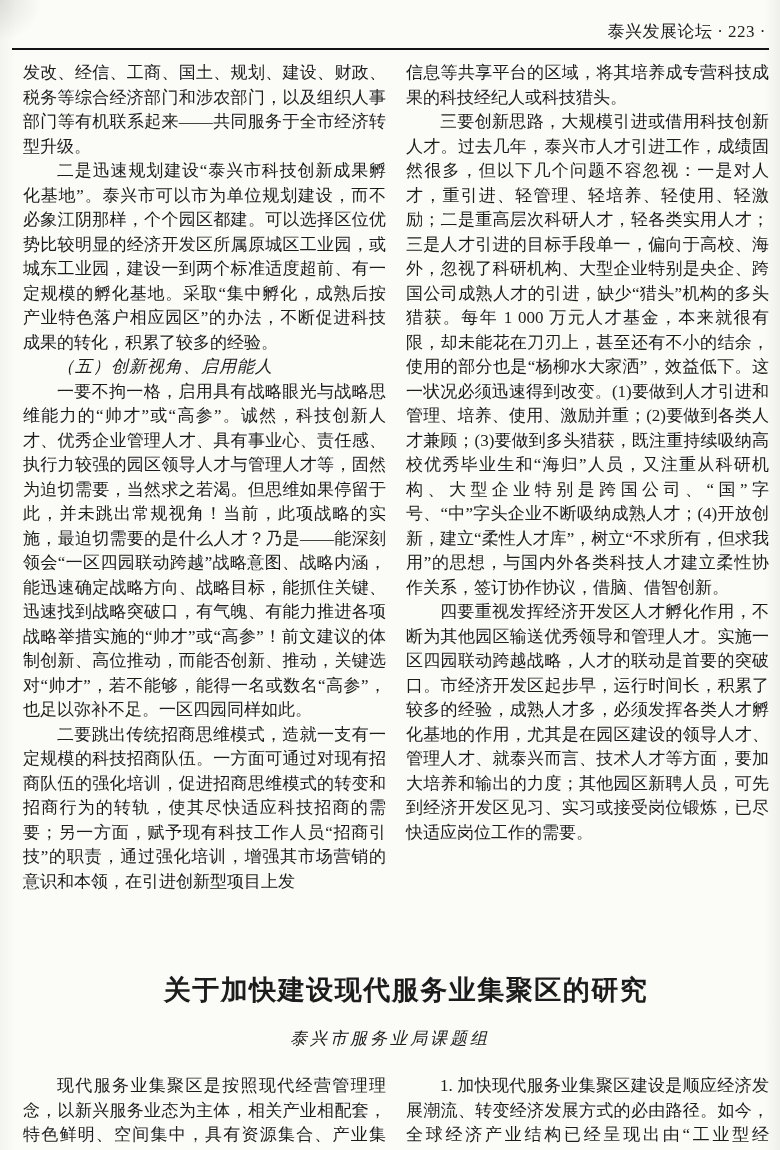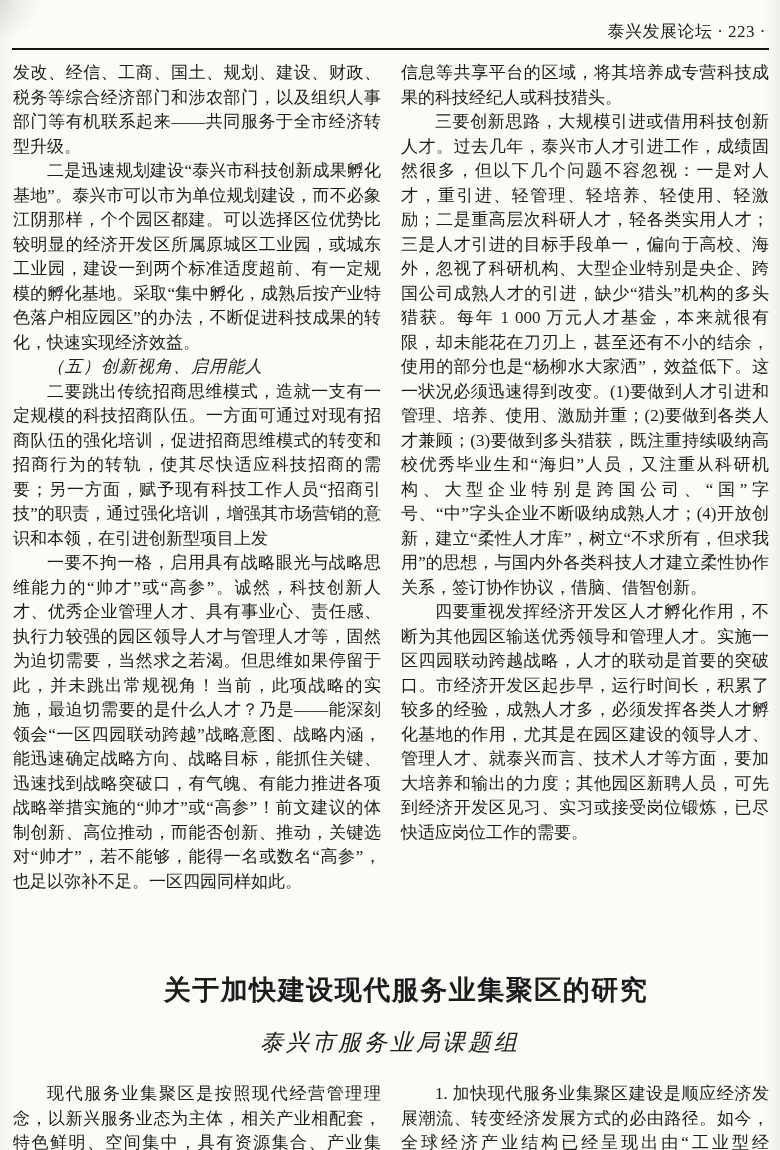--- a/index.html
+++ b/index.html
@@ -23,21 +23,21 @@
   }
   .header .pgnum { font-family: "Liberation Serif", "DejaVu Serif", serif; }
   .rule {
     margin: 0 11px 0 12px;
     border-bottom: 2.5px solid #141414;
   }
 
   .columns {
     display: flex;
     gap: 20px;
-    padding: 0 11px 0 13px;
+    padding: 0 11px 0 23px;
     margin-top: 11px;
   }
   .columns.first { min-height: 688px; }
   .col { flex: 1; }
 
   p {
     margin: 0;
     font-size: 17px;
     line-height: 24.5px;
     text-align: justify;
@@ -58,43 +58,43 @@
   .article-title {
     margin: 0;
     font-size: 27px;
     font-weight: 700;
     font-family: "Liberation Sans", "DejaVu Sans", sans-serif;
     letter-spacing: 1.5px;
     padding-left: 32px;
   }
   .article-author {
     margin-top: 19px;
-    font-size: 23px;
+    font-size: 17px;
     font-style: italic;
     letter-spacing: 3px;
   }
   .columns.second { margin-top: 24px; }
 </style>
 </head>
 <body>
 
 <div class="page">
 
   <div class="header">
     <span>泰兴发展论坛</span><span class="pgnum"> · 223 ·</span>
   </div>
   <div class="rule"></div>
 
   <div class="columns first">
     <div class="col">
       <p class="cont">发改、经信、工商、国土、规划、建设、财政、税务等综合经济部门和涉农部门，以及组织人事部门等有机联系起来——共同服务于全市经济转型升级。</p>
-      <p class="indent">二是迅速规划建设“泰兴市科技创新成果孵化基地”。泰兴市可以市为单位规划建设，而不必象江阴那样，个个园区都建。可以选择区位优势比较明显的经济开发区所属原城区工业园，或城东工业园，建设一到两个标准适度超前、有一定规模的孵化基地。采取“集中孵化，成熟后按产业特色落户相应园区”的办法，不断促进科技成果的转化，快速实现经济效益。</p>
+      <p class="indent">二是迅速规划建设“泰兴市科技创新成果孵化基地”。泰兴市可以市为单位规划建设，而不必象江阴那样，个个园区都建。可以选择区位优势比较明显的经济开发区所属原城区工业园，或城东工业园，建设一到两个标准适度超前、有一定规模的孵化基地。采取“集中孵化，成熟后按产业特色落户相应园区”的办法，不断促进科技成果的转化，积累了较多的经验。</p>
       <p class="kaiti indent">（五）创新视角、启用能人</p>
+      <p class="indent">一要不拘一格，启用具有战略眼光与战略思维能力的“帅才”或“高参”。诚然，科技创新人才、优秀企业管理人才、具有事业心、责任感、执行力较强的园区领导人才与管理人才等，固然为迫切需要，当然求之若渴。但思维如果停留于此，并未跳出常规视角！当前，此项战略的实施，最迫切需要的是什么人才？乃是——能深刻领会“一区四园联动跨越”战略意图、战略内涵，能迅速确定战略方向、战略目标，能抓住关键、迅速找到战略突破口，有气魄、有能力推进各项战略举措实施的“帅才”或“高参”！前文建议的体制创新、高位推动，而能否创新、推动，关键选对“帅才”，若不能够，能得一名或数名“高参”，也足以弥补不足。一区四园同样如此。</p>
       <p class="indent">二要跳出传统招商思维模式，造就一支有一定规模的科技招商队伍。一方面可通过对现有招商队伍的强化培训，促进招商思维模式的转变和招商行为的转轨，使其尽快适应科技招商的需要；另一方面，赋予现有科技工作人员“招商引技”的职责，通过强化培训，增强其市场营销的意识和本领，在引进创新型项目上发</p>
-      <p class="indent">一要不拘一格，启用具有战略眼光与战略思维能力的“帅才”或“高参”。诚然，科技创新人才、优秀企业管理人才、具有事业心、责任感、执行力较强的园区领导人才与管理人才等，固然为迫切需要，当然求之若渴。但思维如果停留于此，并未跳出常规视角！当前，此项战略的实施，最迫切需要的是什么人才？乃是——能深刻领会“一区四园联动跨越”战略意图、战略内涵，能迅速确定战略方向、战略目标，能抓住关键、迅速找到战略突破口，有气魄、有能力推进各项战略举措实施的“帅才”或“高参”！前文建议的体制创新、高位推动，而能否创新、推动，关键选对“帅才”，若不能够，能得一名或数名“高参”，也足以弥补不足。一区四园同样如此。</p>
     </div>
     <div class="col">
       <p class="cont">信息等共享平台的区域，将其培养成专营科技成果的科技经纪人或科技猎头。</p>
       <p class="indent">三要创新思路，大规模引进或借用科技创新人才。过去几年，泰兴市人才引进工作，成绩固然很多，但以下几个问题不容忽视：一是对人才，重引进、轻管理、轻培养、轻使用、轻激励；二是重高层次科研人才，轻各类实用人才；三是人才引进的目标手段单一，偏向于高校、海外，忽视了科研机构、大型企业特别是央企、跨国公司成熟人才的引进，缺少“猎头”机构的多头猎获。每年 1 000 万元人才基金，本来就很有限，却未能花在刀刃上，甚至还有不小的结余，使用的部分也是“杨柳水大家洒”，效益低下。这一状况必须迅速得到改变。(1)要做到人才引进和管理、培养、使用、激励并重；(2)要做到各类人才兼顾；(3)要做到多头猎获，既注重持续吸纳高校优秀毕业生和“海归”人员，又注重从科研机构、大型企业特别是跨国公司、“国”字号、“中”字头企业不断吸纳成熟人才；(4)开放创新，建立“柔性人才库”，树立“不求所有，但求我用”的思想，与国内外各类科技人才建立柔性协作关系，签订协作协议，借脑、借智创新。</p>
       <p class="indent">四要重视发挥经济开发区人才孵化作用，不断为其他园区输送优秀领导和管理人才。实施一区四园联动跨越战略，人才的联动是首要的突破口。市经济开发区起步早，运行时间长，积累了较多的经验，成熟人才多，必须发挥各类人才孵化基地的作用，尤其是在园区建设的领导人才、管理人才、就泰兴而言、技术人才等方面，要加大培养和输出的力度；其他园区新聘人员，可先到经济开发区见习、实习或接受岗位锻炼，已尽快适应岗位工作的需要。</p>
     </div>
   </div>
 
   <div class="title-block">
     <h1 class="article-title">关于加快建设现代服务业集聚区的研究</h1>

